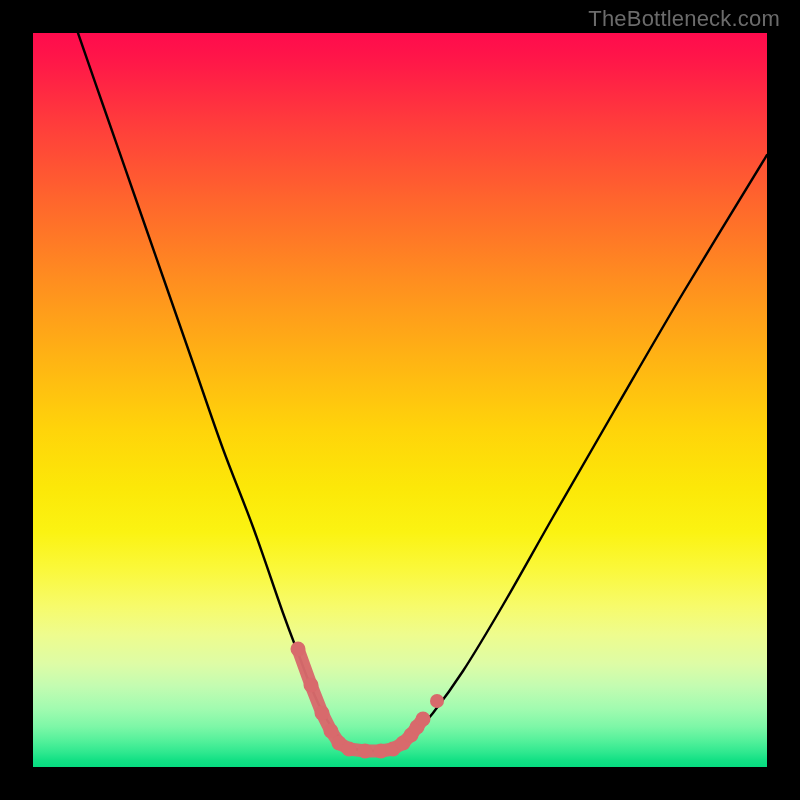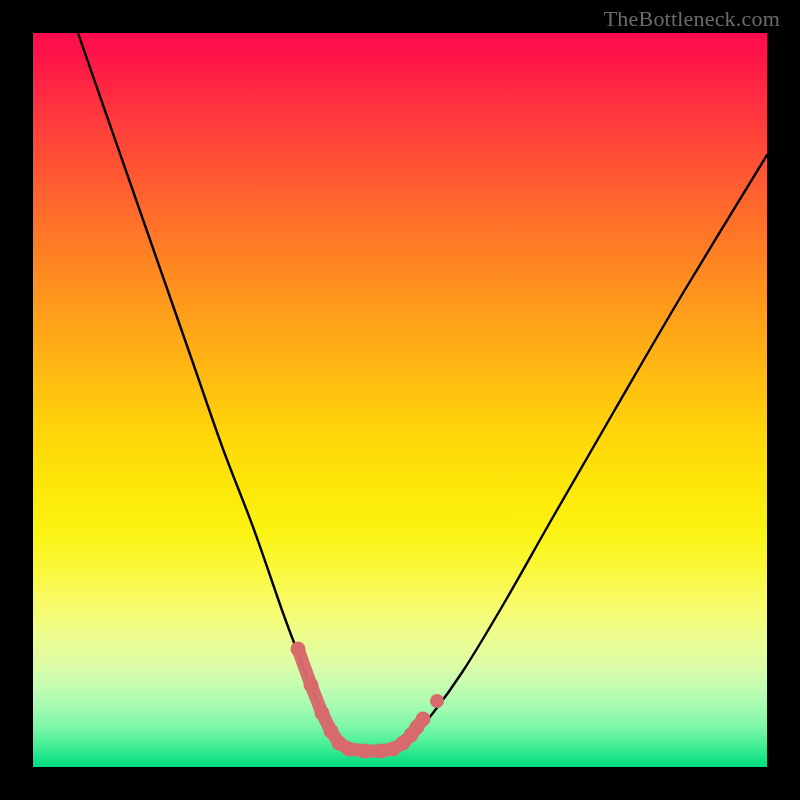--- a/index.html
+++ b/index.html
@@ -13,21 +13,20 @@
   }
   .watermark {
     position: absolute;
     top: 6px;
     right: 20px;
     color: #6b6b6b;
     font-size: 22px;
     font-weight: 500;
     z-index: 10;
     letter-spacing: 0.2px;
-    font-family: Liberation Serif, serif;
   }
   .plot-area {
     position: absolute;
     left: 33px;
     top: 33px;
     width: 734px;
     height: 734px;
     overflow: hidden;
   }
   .gradient-bg {

